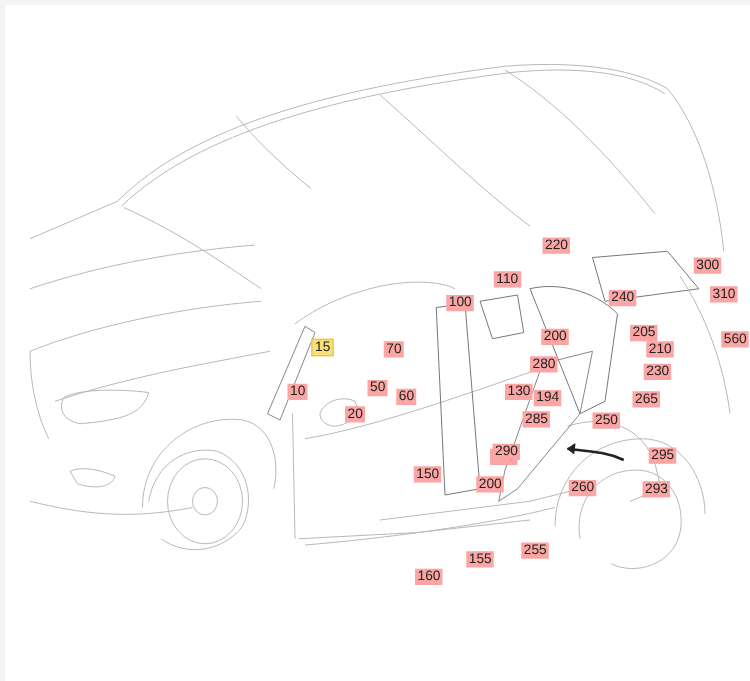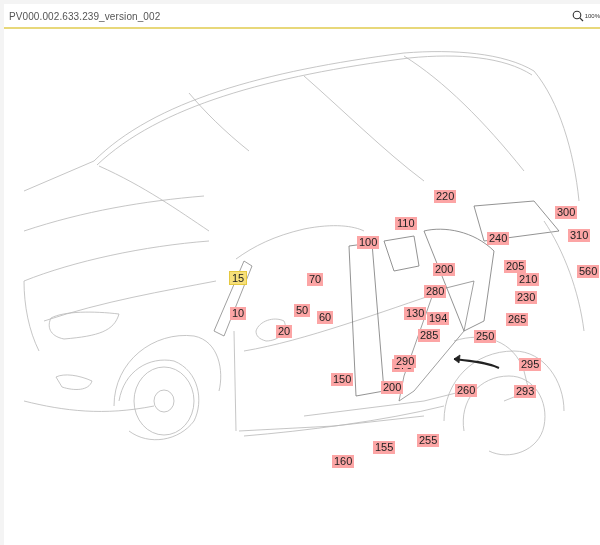--- a/index.html
+++ b/index.html
@@ -6,36 +6,26 @@
   body { width:600px; height:545px; background:#f4f4f4; font-family:"Liberation Sans", sans-serif; position:relative; overflow:hidden; }
   .viewer { position:absolute; left:4px; top:4px; width:596px; height:541px; background:#ffffff; }
   .header { position:absolute; left:0; top:0; width:596px; height:25px; background:#ffffff; border-bottom:2px solid #e8d87a; box-sizing:border-box; }
   .title { position:absolute; left:5px; top:7px; font-size:10px; color:#555; letter-spacing:0.1px; }
   .zoom-ctl { position:absolute; right:0; top:5px; height:14px; display:flex; align-items:center; cursor:pointer; }
   .zoom-ctl svg { width:12px; height:12px; }
   .zoom-ctl span { font-size:6px; color:#333; margin-left:1px; }
   .canvas { position:absolute; left:0; top:27px; width:596px; height:514px; }
   .canvas svg.drawing { position:absolute; left:0; top:0; }
   .pos { position:absolute; font-size:11px; color:#222; background:#fca5a5; padding:0 2px; line-height:13px; cursor:pointer; }
-  .pos.active { background:#f7e07a; border:1px solid #e5c840; line-height:12px; }
+  .pos.active { background:#f7e07a; border:1px solid #e5c840; line-height:12px;margin-left:20px; }
 </style>
 </head>
 <body>
 
 <div class="viewer">
-  <div class="header">
-    <div class="title">PV000.002.633.239_version_002</div>
-    <div class="zoom-ctl">
-      <svg viewBox="0 0 12 12">
-          <circle cx="5" cy="5" r="3.8" fill="none" stroke="#333" stroke-width="1.1"></circle>
-          <line x1="7.8" y1="7.8" x2="11" y2="11" stroke="#333" stroke-width="1.2"></line>
-        </svg>
-      <span>100%</span>
-    </div>
-  </div>
 
   <div class="canvas">
     <svg class="drawing" width="596" height="514" viewBox="0 0 596 514" fill="none" stroke="#b8b8b8" stroke-width="0.8">
 
       <path d="M90 130 C150 70 260 40 400 22 C450 18 500 22 530 40"></path>
       <path d="M93 134 C155 75 265 45 405 27 C455 22 500 26 528 44"></path>
       <path d="M20 160 L90 130"></path>
       <path d="M95 135 C140 155 175 180 205 200"></path>
       <path d="M185 62 C200 80 220 100 245 120"></path>
       <path d="M300 45 C340 80 380 120 420 150"></path>

